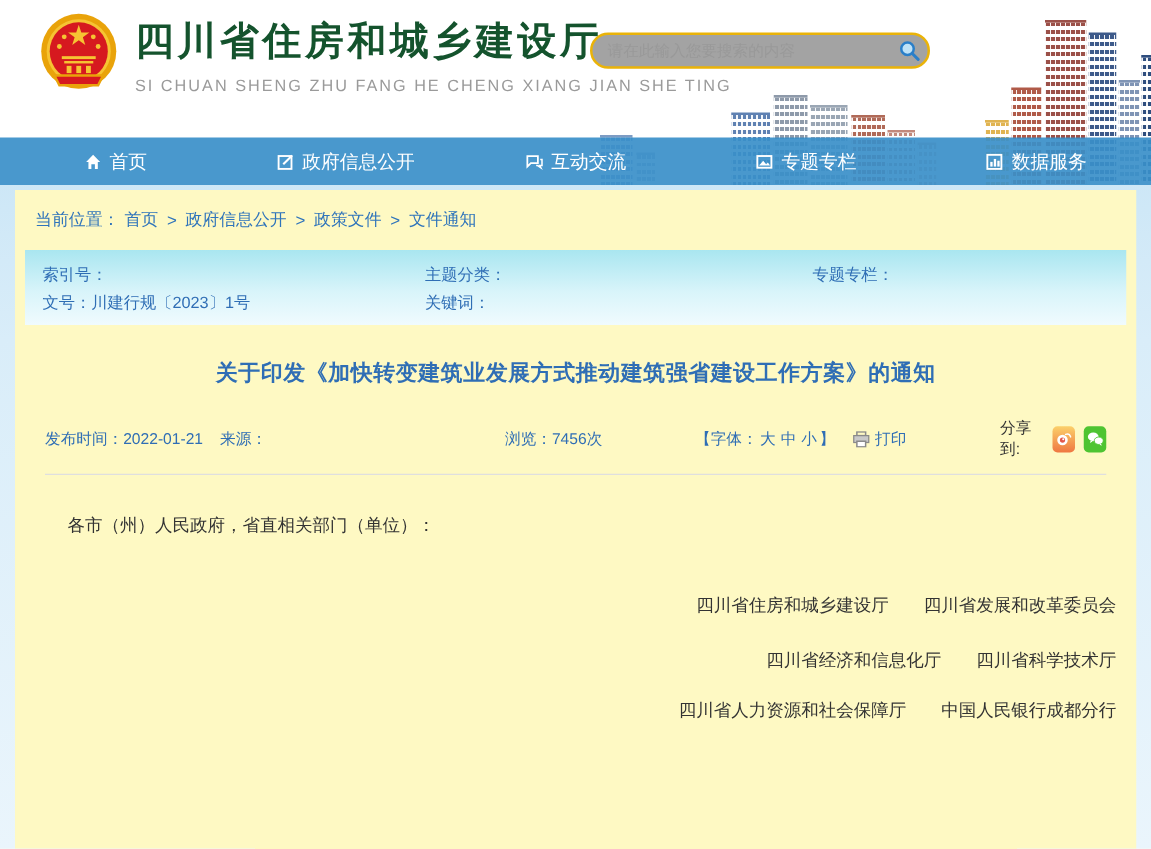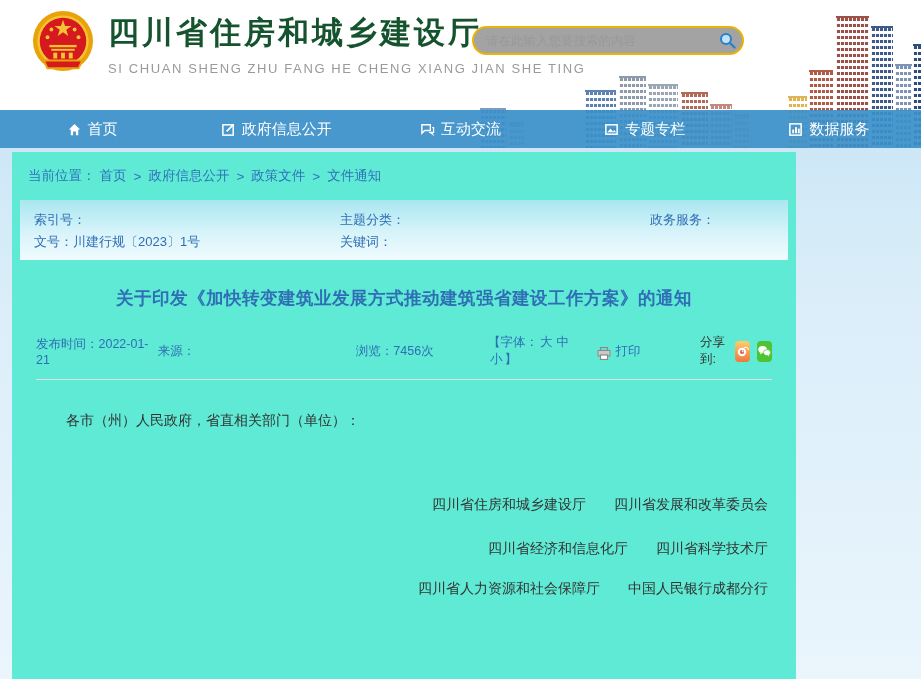--- a/index.html
+++ b/index.html
@@ -51,22 +51,22 @@
     display: flex; align-items: center; z-index: 4;
   }
   .nav-item {
     flex: 1; display: flex; align-items: center; justify-content: center;
     color: #ffffff; font-size: 15px; cursor: pointer; height: 100%; white-space: nowrap;
   }
   .nav-item .nico { margin-right: 6px; display: inline-flex; }
 
   
   .panel {
-    position: relative; margin: 4px 12px 0 12px; width: 784px; height: 527px;
-    background: #5eead4;
+    position: relative; margin: 4px 12px 0 12px; width: 897px; height: 527px;
+    background: #fef9c3;
   }
   .breadcrumb {
     padding: 15px 16px 13px 16px; font-size: 13.5px; color: #2f74bb;
     display: flex; align-items: center; gap: 4px; white-space: nowrap;
   }
   .breadcrumb .bc-link { cursor: pointer; }
   .breadcrumb .bc-sep { color: #2f74bb; padding: 0 3px; }
 
   .meta-box {
     margin: 2px 8px 0 8px; height: 60px;
@@ -87,30 +87,30 @@
   .info-row {
     margin: 24px 24px 0 24px; display: flex; align-items: center;
     font-size: 12.5px; color: #2f6eb5; padding-bottom: 11px;
     border-bottom: 1px solid #dfdfdf;
   }
   .inf-publish { width: 140px; }
   .inf-source  { width: 228px; }
   .inf-views   { width: 152px; }
   .inf-font    { width: 126px; }
   .fs-link { cursor: pointer; padding: 0 2px; }
-  .inf-print   { width: 118px; display: flex; align-items: flex-end; gap: 4px; cursor: pointer; }
+  .inf-print   { width: 118px; display: flex; align-items: center; gap: 4px; cursor: pointer; }
   .inf-share   { flex: 1; display: flex; align-items: center; justify-content: flex-end; gap: 7px; color: #333; }
   .share-ico { width: 21px; height: 21px; border-radius: 4px; cursor: pointer; display: flex; align-items: center; justify-content: center; }
 
-  .article-body { padding: 0 26px; color: #333; font-size: 14px; }
+  .article-body { padding: 0 14px; color: #333; font-size: 14px; }
   .para { text-indent: 2em; line-height: 2.3; }
   .para-1 { margin-top: 24px; }
   .para-2 { margin-top: 28px; }
   .sign { text-align: right; padding-right: 2px; }
-  .sign-1 { margin-top: 60px; }
+  .sign-1 { margin-top: 40px; }
   .sign-2 { margin-top: 26px; }
   .sign-3 { margin-top: 22px; }
 </style>
 </head>
 <body>
 
 <div class="header">
 
   <div class="bld" style="--c:#7d9cc4; left:480px; width:26px; height:40px;"></div>
   <div class="bld" style="--c:#a9b6c6; left:509px; width:15px; height:26px;"></div>
@@ -225,21 +225,21 @@
 
   <div class="meta-box">
     <div class="meta-row">
       <div class="meta-cell-1">
         <span>索引号：</span><span></span>
       </div>
       <div class="meta-cell-2">
         <span>主题分类：</span><span></span>
       </div>
       <div class="meta-cell-3">
-        <span>政务服务：</span><span></span>
+        <span>专题专栏：</span><span></span>
       </div>
     </div>
     <div class="meta-row">
       <div class="meta-cell-1">
         <span>文号：</span><span>川建行规〔2023〕1号</span>
       </div>
       <div class="meta-cell-2">
         <span>关键词：</span><span></span>
       </div>
       <div class="meta-cell-3"></div>

